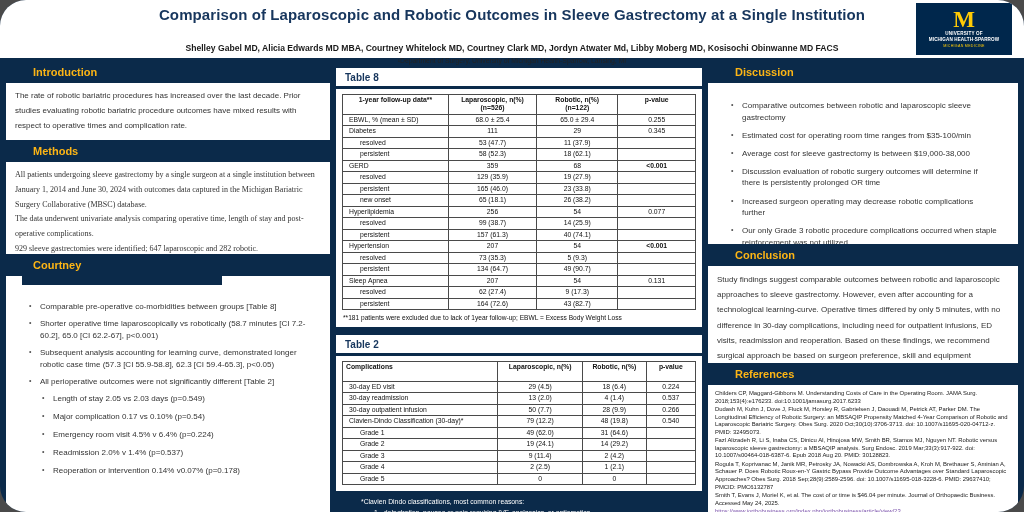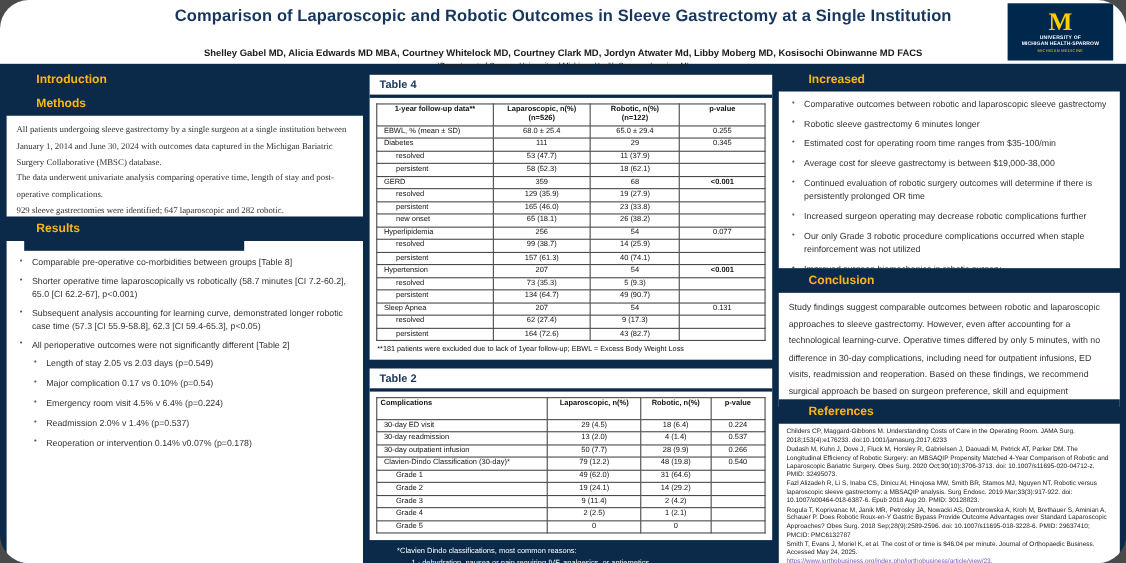--- a/index.html
+++ b/index.html
@@ -25,21 +25,21 @@
   .section-heading{color:#FDB515;font-weight:bold;font-size:11px;padding:5px 0 5px 27px;
                    background:#0B2A4A;position:relative;z-index:2;flex:none;}
   .card{background:#ffffff;padding:6px 9px;box-sizing:border-box;flex:none;color:#333;}
   
   .sh-top{margin-top:3px;}
   .intro-card{height:57px;font-size:8px;line-height:1.85;}
   .methods-card{height:92px;font-size:8px;line-height:1.85;font-family:Liberation Serif, serif;}
   .methods-card p{margin:0;}
   .results-card{flex:1;position:relative;padding-top:14px;}
   .redact{position:absolute;top:0;left:16px;width:200px;height:9px;background:#0B2A4A;}
-  ul.blist{list-style:none;margin:0;padding:0;font-size:8px;line-height:1.5;}
+  ul.blist{list-style:none;margin:11px;padding:0;font-size:8px;line-height:1.5;}
   ul.blist li{position:relative;padding-left:14px;margin-bottom:5px;}
   ul.blist li::before{content:"\2022";position:absolute;left:3px;top:0;font-size:7px;color:#555;}
   ul.blist li.lv2{padding-left:27px;margin-bottom:6px;}
   ul.blist li.lv2::before{left:16px;}
   
   .table-card{background:#fff;margin-top:10px;padding:0 0 3px 0;flex:none;}
   .table-card.second{margin-top:8px;}
   .table-title{font-size:10px;font-weight:bold;color:#17365D;padding:4px 0 3px 9px;border-bottom:3px solid #0B2A4A;}
   .dtable{border-collapse:collapse;margin:5px 6px 3px 6px;width:calc(100% - 12px);font-size:6.8px;color:#111;line-height:1.25;}
   .dtable th,.dtable td{border:1px solid #4a4a4a;padding:1px 3px;}
@@ -76,48 +76,49 @@
       <div class="logo-l1">UNIVERSITY OF</div>
       <div class="logo-l2">MICHIGAN HEALTH-SPARROW</div>
       <div class="logo-l3">MICHIGAN MEDICINE</div>
     </div>
   </div>
 
   <div class="columns">
 
     <div class="col col-left">
       <div class="section-heading sh-top">Introduction</div>
+      <div class="card intro-card">The rate of robotic bariatric procedures has increased over the last decade. Prior studies evaluating robotic bariatric procedure outcomes have mixed results with respect to operative times and complication rate.</div>
 
       <div class="section-heading">Methods</div>
       <div class="card methods-card">
         <p>All patients undergoing sleeve gastrectomy by a single surgeon at a single institution between January 1, 2014 and June 30, 2024  with outcomes data captured in the Michigan Bariatric Surgery Collaborative (MBSC) database.</p>
         <p>The data underwent univariate analysis comparing operative time, length of stay and post-operative complications.</p>
         <p>929 sleeve gastrectomies were identified;  647 laparoscopic and 282 robotic.</p>
       </div>
 
-      <div class="section-heading">Results</div>
+      <div class="section-heading">Courtney</div>
       <div class="card results-card">
         <div class="redact"></div>
         <ul class="blist" id="results-list">
             <li class="lv1">Comparable pre-operative co-morbidities between groups  [Table 8]</li>
             <li class="lv1">Shorter operative time laparoscopically vs robotically  (58.7 minutes [CI 7.2-60.2], 65.0 [CI 62.2-67], p&lt;0.001)</li>
             <li class="lv1">Subsequent analysis accounting for learning curve, demonstrated longer robotic case time (57.3 [CI 55.9-58.8], 62.3 [CI 59.4-65.3], p&lt;0.05)</li>
             <li class="lv1">All perioperative outcomes were not significantly different [Table 2]</li>
             <li class="lv2">Length of stay 2.05 vs 2.03 days (p=0.549)</li>
             <li class="lv2">Major complication 0.17 vs 0.10% (p=0.54)</li>
             <li class="lv2">Emergency room visit 4.5%  v 6.4% (p=0.224)</li>
             <li class="lv2">Readmission 2.0% v 1.4% (p=0.537)</li>
             <li class="lv2">Reoperation or intervention 0.14% v0.07% (p=0.178)</li>
           </ul>
       </div>
     </div>
 
     <div class="col col-mid">
       <div class="table-card">
-        <div class="table-title">Table 4</div>
+        <div class="table-title">Table 8</div>
         <table class="dtable" id="table1">
           <colgroup>
               <col style="width:30%">
               <col style="width:25%">
               <col style="width:23%">
               <col style="width:22%">
             </colgroup>
           <thead>
               <tr>
                 <th>1-year follow-up data**</th>
@@ -314,28 +315,27 @@
 
       <div class="clavien">
         <div>*Clavien Dindo classifications, most common reasons:</div>
         <ul id="clavien-list">
             <li>1 - dehydration, nausea or pain requiring IVF, analgesics, or antiemetics</li>
           </ul>
       </div>
     </div>
 
     <div class="col col-right">
-      <div class="section-heading sh-top">Increased</div>
+      <div class="section-heading sh-top">Discussion</div>
       <div class="card discussion-card">
         <ul class="blist" id="discussion-list">
             <li class="lv1">Comparative outcomes between robotic and laparoscopic sleeve gastrectomy</li>
-            <li class="lv1">Robotic sleeve gastrectomy 6 minutes longer</li>
             <li class="lv1">Estimated cost for operating room time ranges from $35-100/min</li>
             <li class="lv1">Average cost for sleeve gastrectomy is between $19,000-38,000</li>
-            <li class="lv1">Continued evaluation of robotic surgery outcomes will determine if there is persistently prolonged OR time</li>
+            <li class="lv1">Discussion evaluation of robotic surgery outcomes will determine if there is persistently prolonged OR time</li>
             <li class="lv1">Increased surgeon operating may decrease robotic complications further</li>
             <li class="lv1">Our only Grade 3 robotic procedure complications occurred when staple reinforcement was not utilized</li>
             <li class="lv1">Improved surgeon biomechanics in robotic surgery</li>
           </ul>
       </div>
 
       <div class="section-heading">Conclusion</div>
       <div class="card conclusion-card">Study findings suggest comparable outcomes between  robotic and laparoscopic approaches to sleeve gastrectomy. However, even after accounting for a technological learning-curve. Operative times differed by only 5 minutes, with no difference in 30-day complications, including need for outpatient infusions, ED visits, readmission and reoperation. Based on these findings, we recommend surgical approach be based on surgeon preference, skill and equipment availability</div>
 
       <div class="section-heading sh-refs">References</div>

